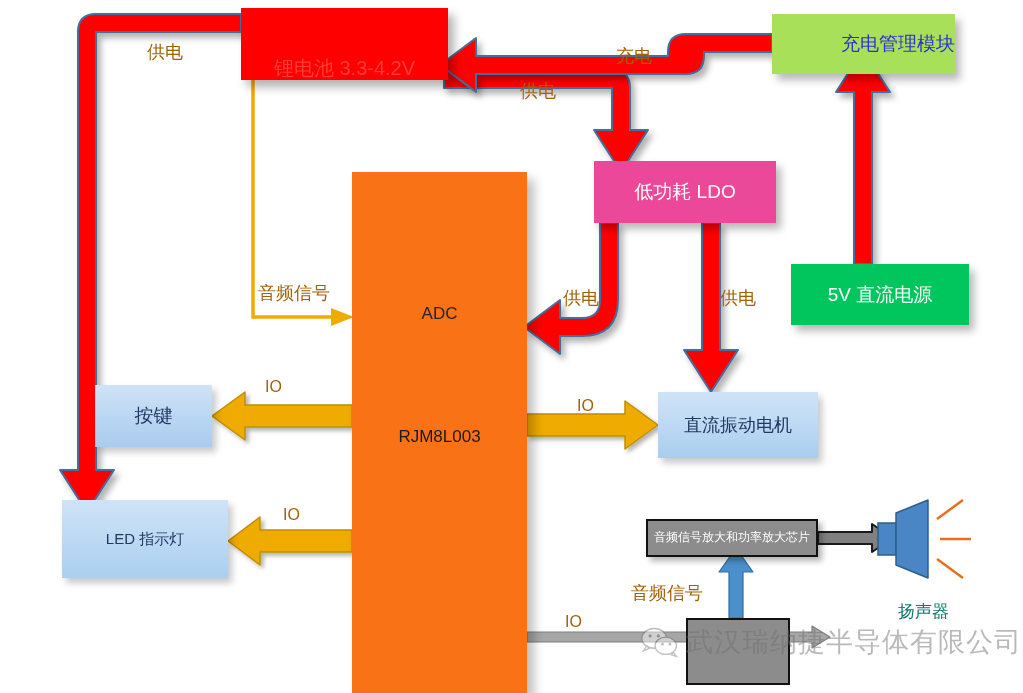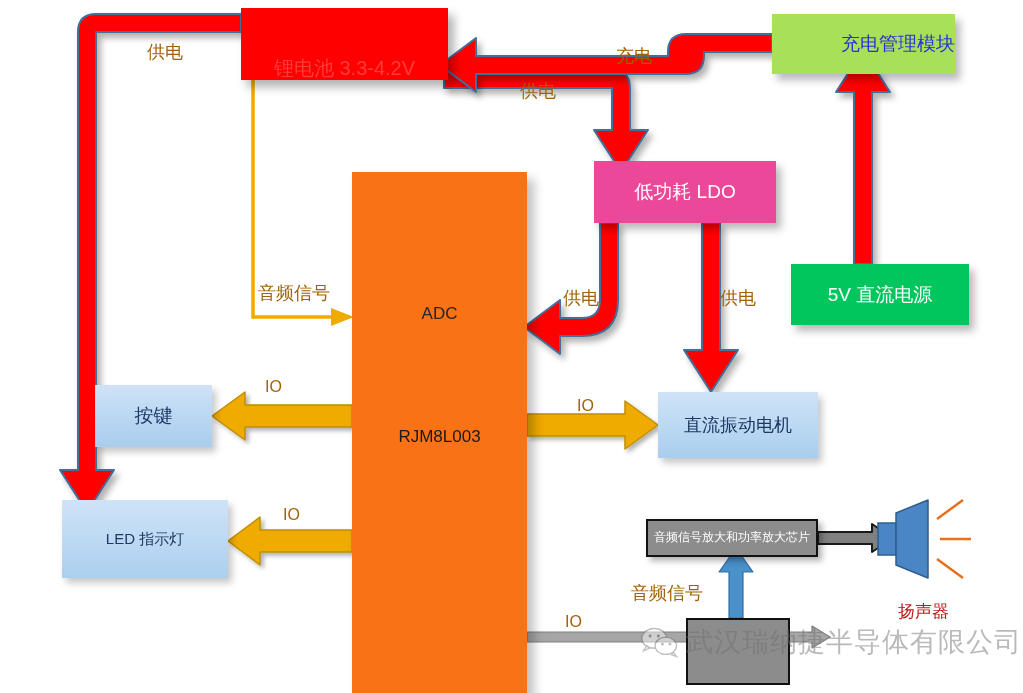--- a/index.html
+++ b/index.html
@@ -123,21 +123,21 @@
     position:absolute;
     color:#a16207;
     font-size:18px;
     white-space:nowrap;
   }
   .edge-label.io{
     font-size:16px;
   }
   .cap-label{
     position:absolute;
-    color:#b91c1c;
+    color:#0f766e;
     font-size:17px;
     white-space:nowrap;
   }
   
   #watermark{
     position:absolute;
     left:640px; top:624px;
     display:flex; align-items:center;
     opacity:0.48;
     pointer-events:none;

